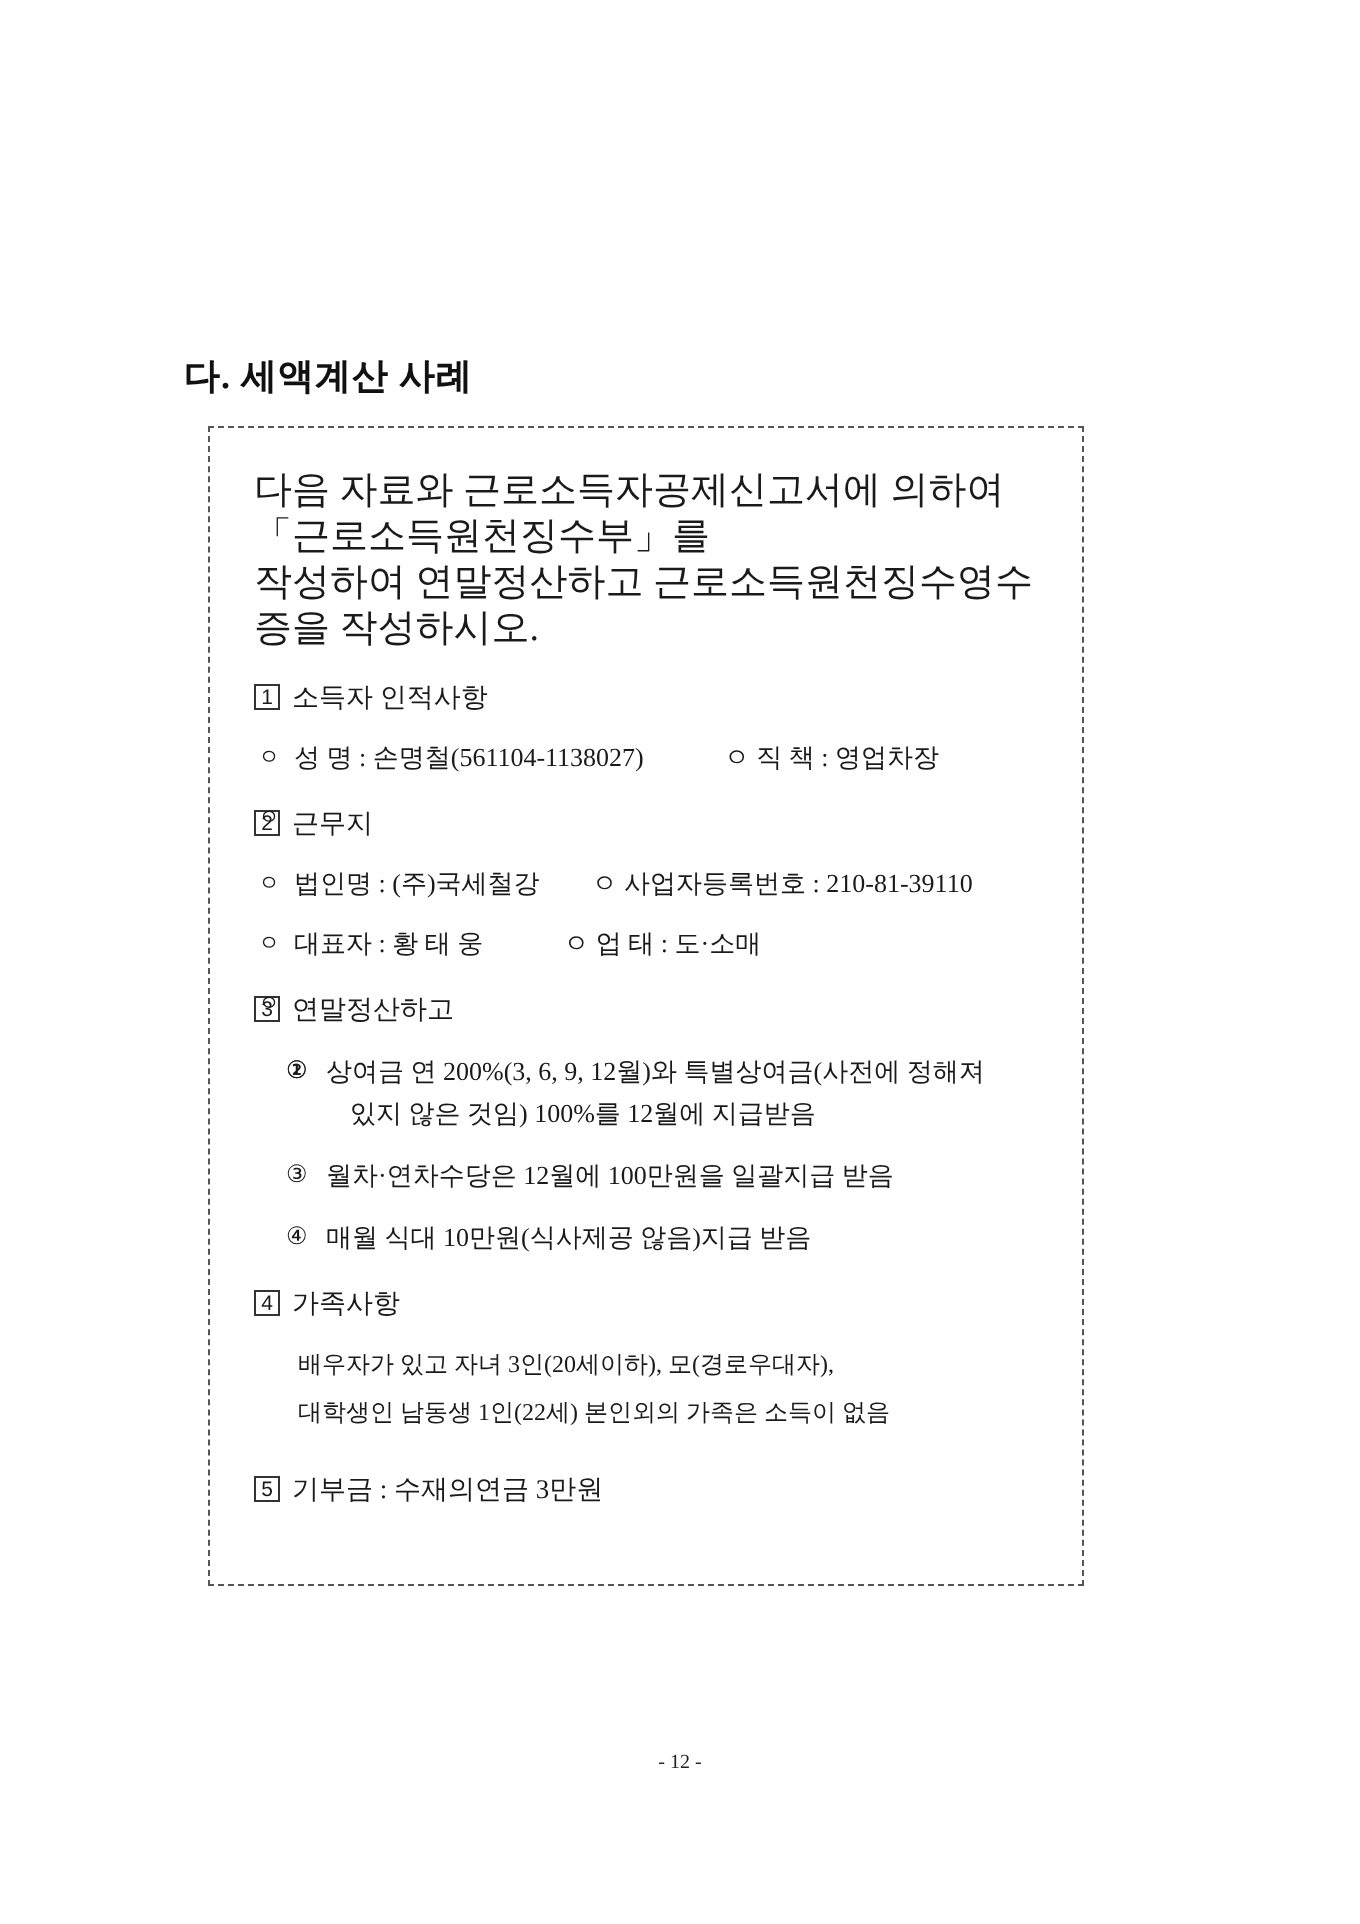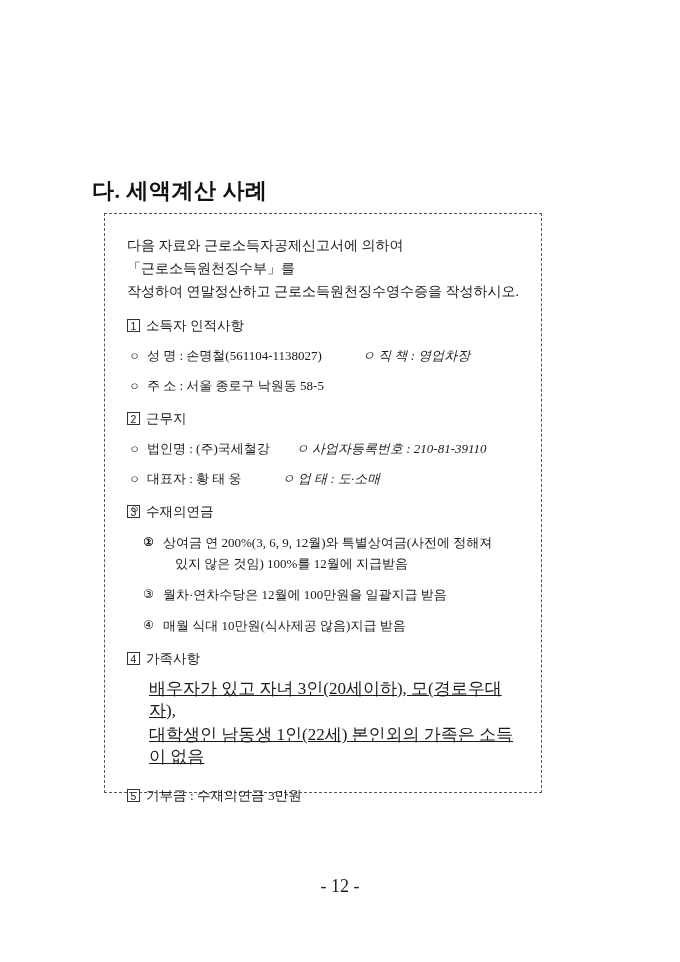--- a/index.html
+++ b/index.html
@@ -19,38 +19,38 @@
     position: absolute;
     left: 0;
     top: 0;
     width: 680px;
     height: 962px;
   }
   .section-title {
     position: absolute;
     left: 92px;
     top: 176px;
-    font-size: 22px;
+    font-size: 18px;
     font-weight: bold;
     letter-spacing: 0.5px;
     color: #111;
     font-family: "Liberation Serif", "DejaVu Serif", serif;
   }
   .box {
     position: absolute;
     left: 104px;
     top: 213px;
     width: 438px;
     height: 580px;
     border: 1px dashed #555;
     box-sizing: border-box;
     padding: 20px 22px 0 22px;
   }
   .intro {
-    font-size: 14px;
+    font-size: 19px;
     line-height: 23px;
     margin: 0 0 4px 0;
     text-align: left;
   }
   .intro .ln2 {
     display: block;
   }
   .quoted {
     white-space: nowrap;
   }
@@ -84,21 +84,20 @@
     position: relative;
   }
   .sub .bullet {
     position: absolute;
     left: 2px;
     top: 0;
     font-size: 11px;
   }
   .sub .col2 {
     display: inline-block;
-    font-style: italic;
   }
   .gap-lg {
     display: inline-block;
     width: 40px;
   }
   .gap-md {
     display: inline-block;
     width: 26px;
   }
   .circ {
@@ -116,33 +115,32 @@
     position: relative;
   }
   .sub2 .circ {
     left: 16px;
   }
   .cont {
     display: block;
     padding-left: 12px;
   }
   .plain {
-    font-size: 17px;
+    font-size: 12px;
     line-height: 22px;
     margin-top: 9px;
     padding-left: 22px;
-    text-decoration: underline;
   }
   .footer {
     position: absolute;
     left: 0;
     top: 876px;
     width: 680px;
     text-align: center;
-    font-size: 18px;
+    font-size: 10px;
     color: #222;
   }
 </style>
 </head>
 <body>
 
 <div class="page">
 
   <div class="section-title">다. 세액계산 사례</div>
 
@@ -157,21 +155,20 @@
       <div class="item-head">
         <span class="numbox">1</span>
         <span>소득자 인적사항</span>
       </div>
       <div class="sub">
         <span class="bullet">ㅇ</span>
         <span>성  명 : 손명철(561104-1138027)</span><span class="gap-lg"></span><span class="col2">ㅇ 직   책 : 영업차장</span>
       </div>
       <div class="sub">
         <span class="bullet">ㅇ</span>
-        <span>주  소 : 서울 종로구 낙원동 58-5</span>
       </div>
     </div>
 
     <div class="item">
       <div class="item-head">
         <span class="numbox">2</span>
         <span>근무지</span>
       </div>
       <div class="sub">
         <span class="bullet">ㅇ</span>
@@ -182,21 +179,21 @@
         <span>대표자 : 황 태 웅</span><span class="gap-lg"></span><span class="col2">ㅇ 업  태 : 도·소매</span>
       </div>
       <div class="sub">
         <span class="bullet">ㅇ</span>
       </div>
     </div>
 
     <div class="item">
       <div class="item-head">
         <span class="numbox">3</span>
-        <span>수재의연금</span>
+        <span>연말정산하고</span>
       </div>
       <div class="sub2">
         <span class="circ">①</span>
       </div>
       <div class="sub2">
         <span class="circ">②</span>
         <span>상여금  연   200%(3, 6, 9, 12월)와  특별상여금(사전에   정해져</span>
         <span class="cont">있지 않은 것임) 100%를 12월에 지급받음</span>
       </div>
       <div class="sub2">

